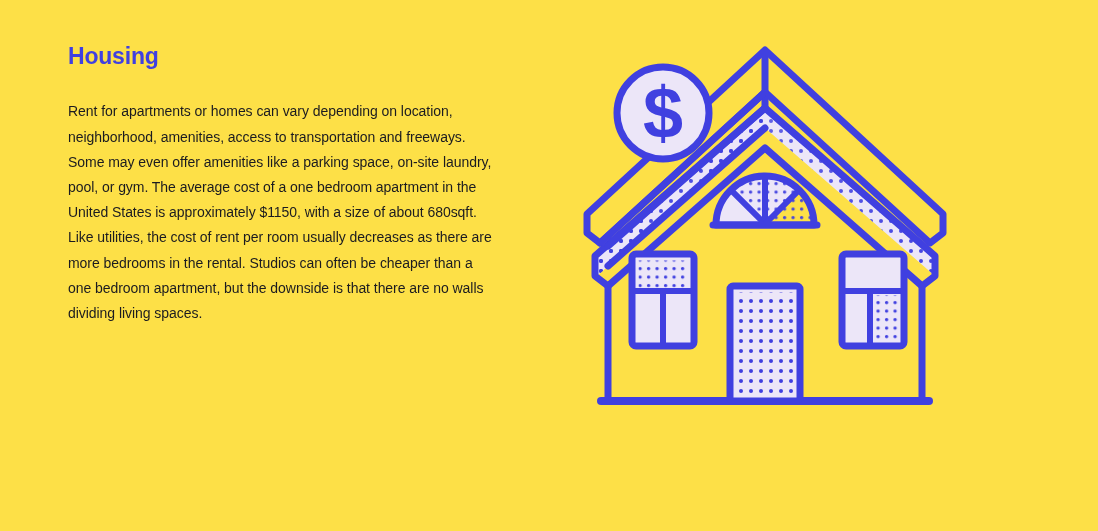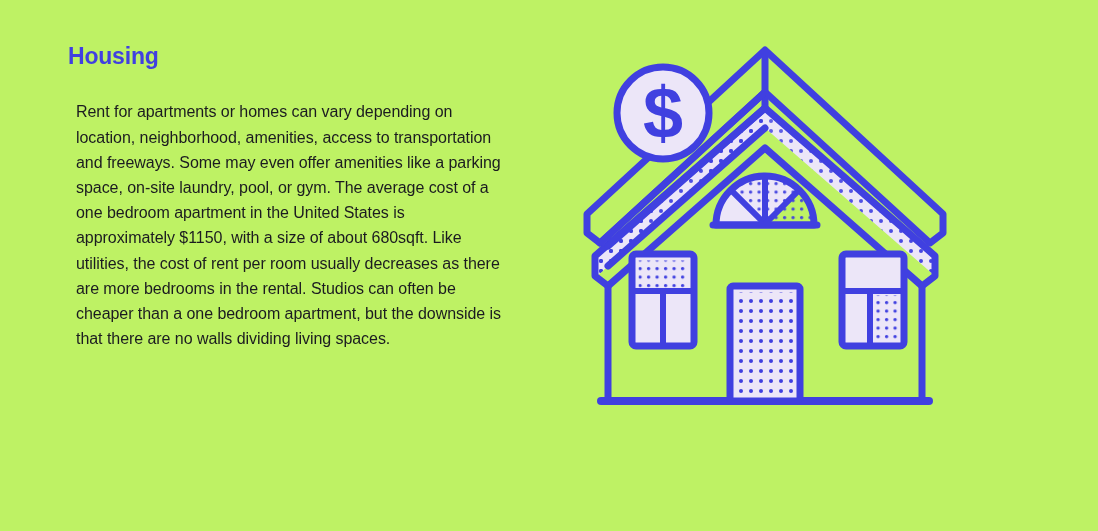--- a/index.html
+++ b/index.html
@@ -12,44 +12,44 @@
     height: 531px;
     background: #ece6f8;
     font-family: "Liberation Sans", sans-serif;
     overflow: hidden;
     position: relative;
   }
   .page {
     position: relative;
     width: 1098px;
     height: 531px;
-    background: #bef264;
+    background: #fde047;
   }
 
   
   .text-col {
     position: absolute;
     left: 68px;
     top: 44px;
     width: 432px;
   }
   .page-title {
     color: #4040e0;
     font-size: 23px;
     font-weight: bold;
     letter-spacing: -0.2px;
     margin: 0 0 30px 0;
     line-height: 1.1;
   }
   .body-copy {
     color: #1b1b20;
-    font-size: 16px;
+    font-size: 14px;
     line-height: 25.2px;
     letter-spacing: -0.05px;
-    margin: 8px;
+    margin: 0;
     width: 430px;
   }
 
   
   .illus {
     position: absolute;
     left: 578px;
     top: 28px;
     width: 380px;
     height: 400px;

